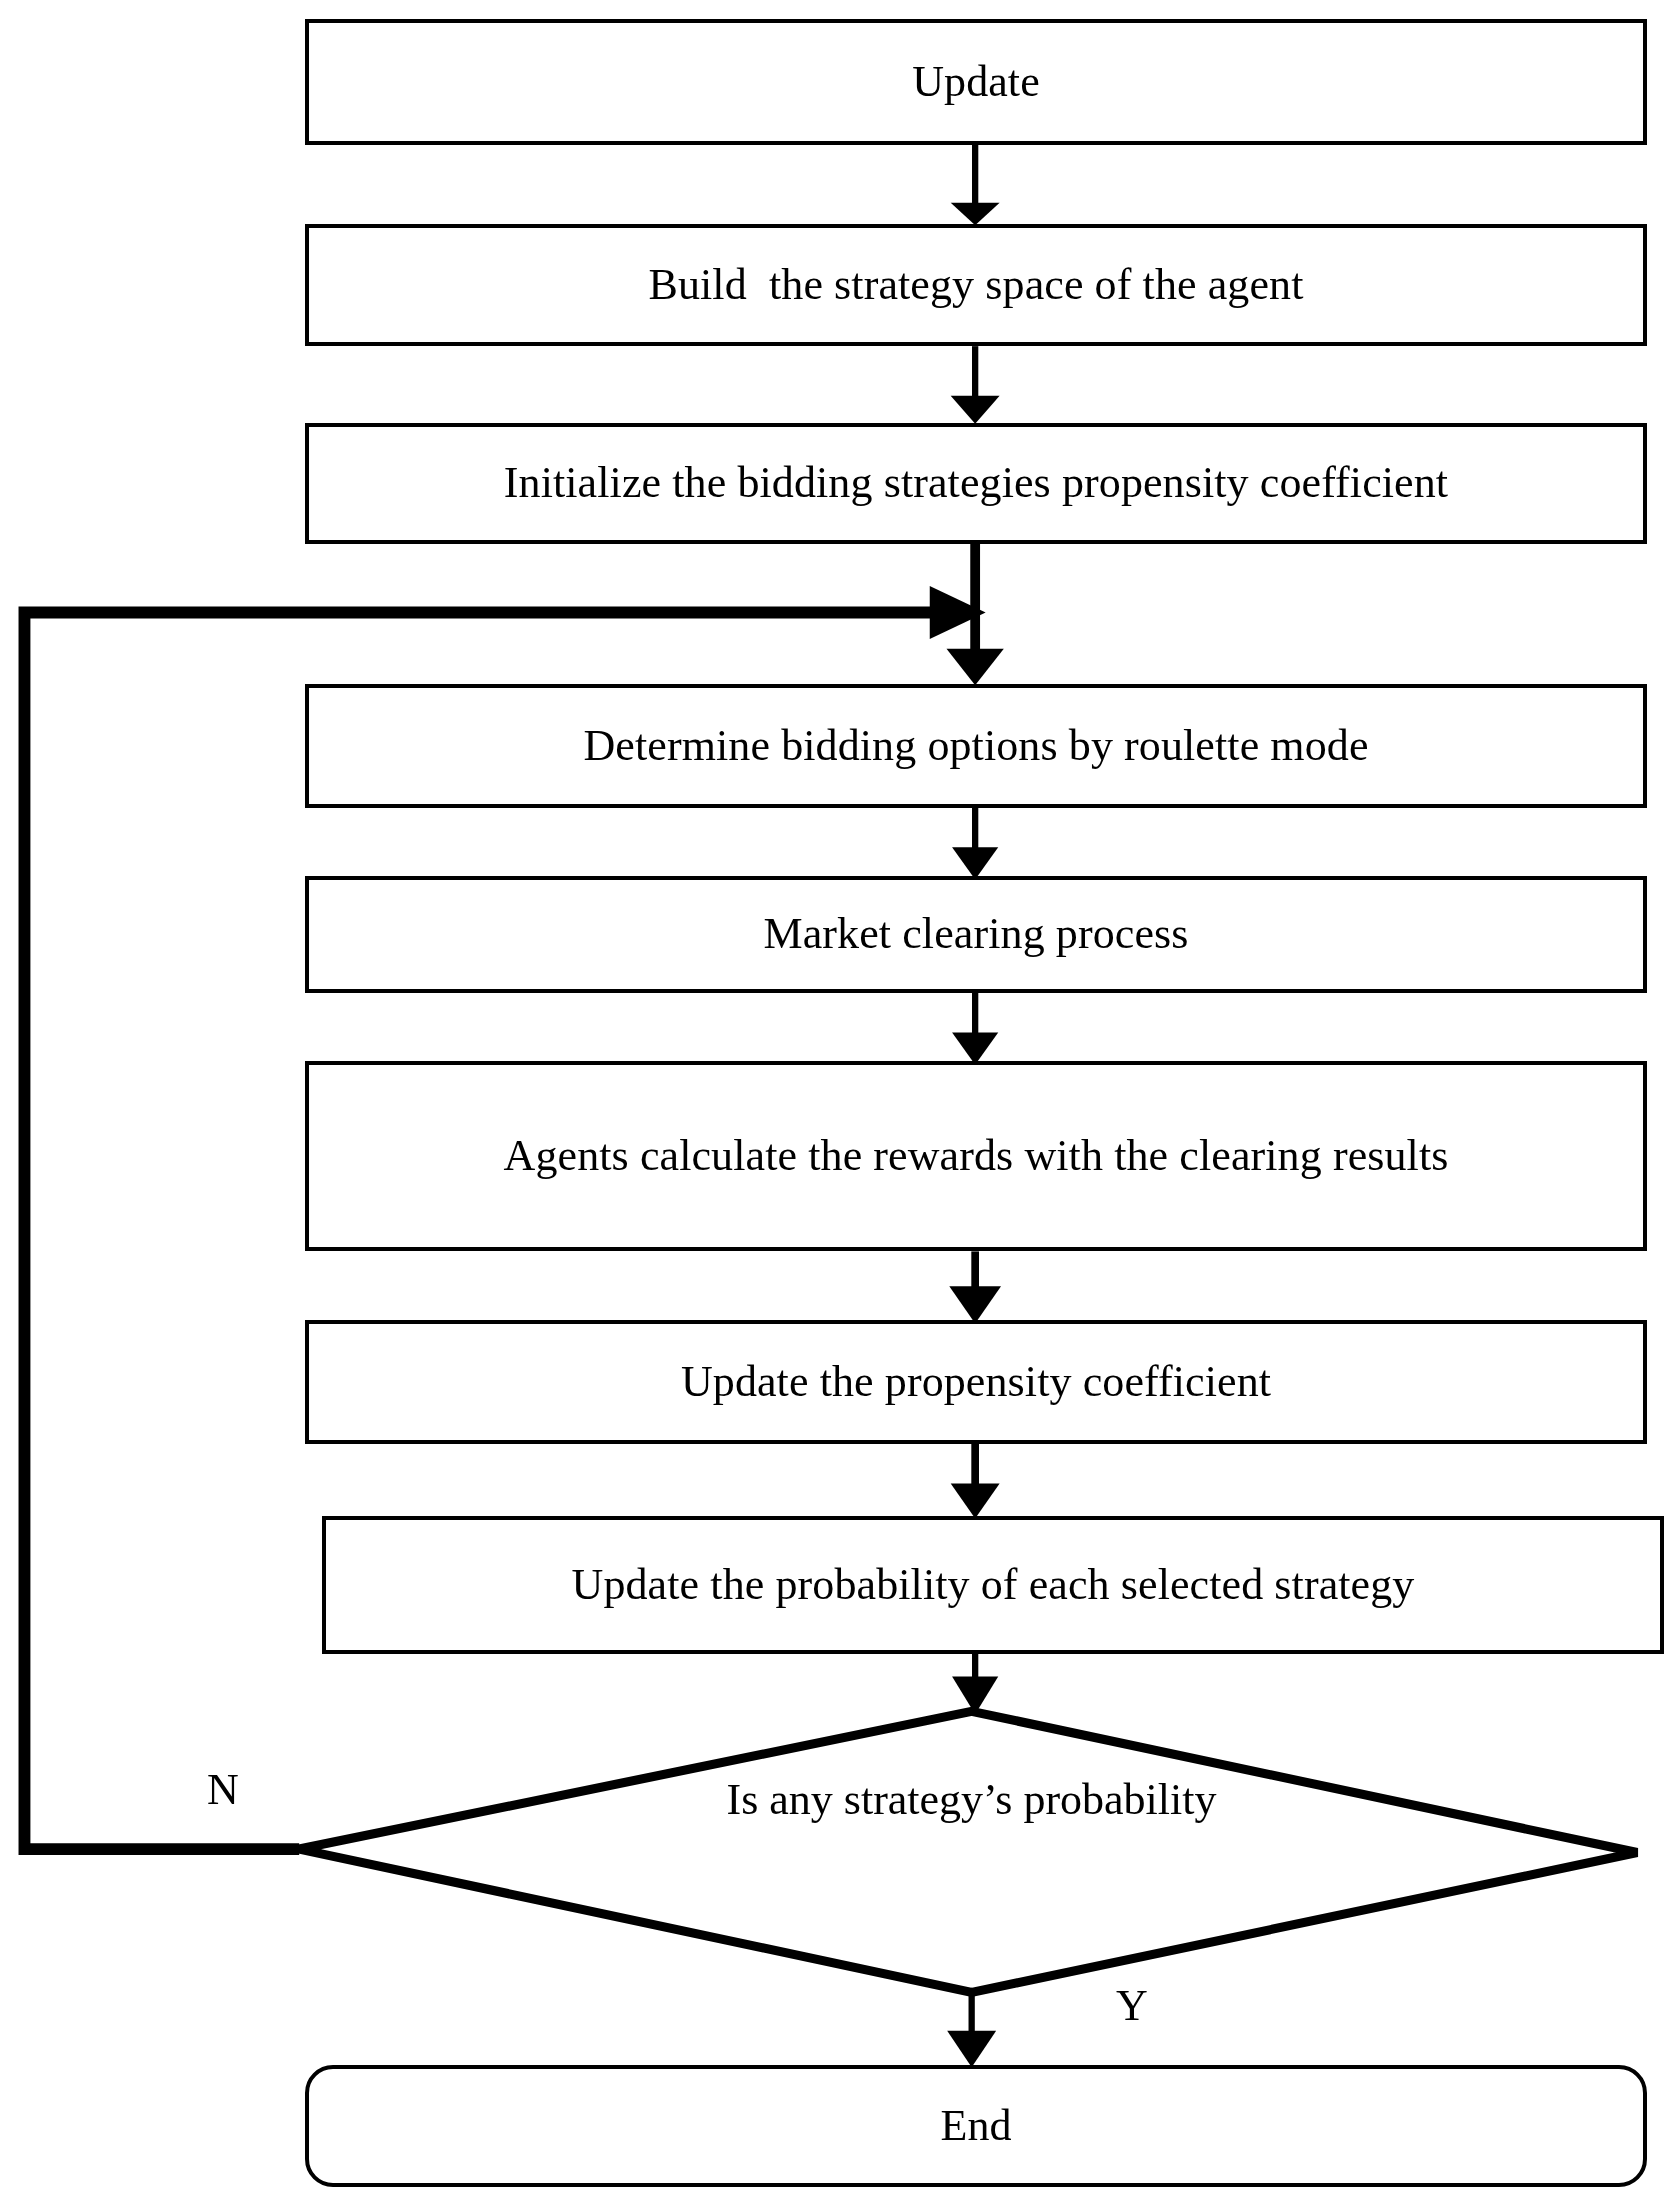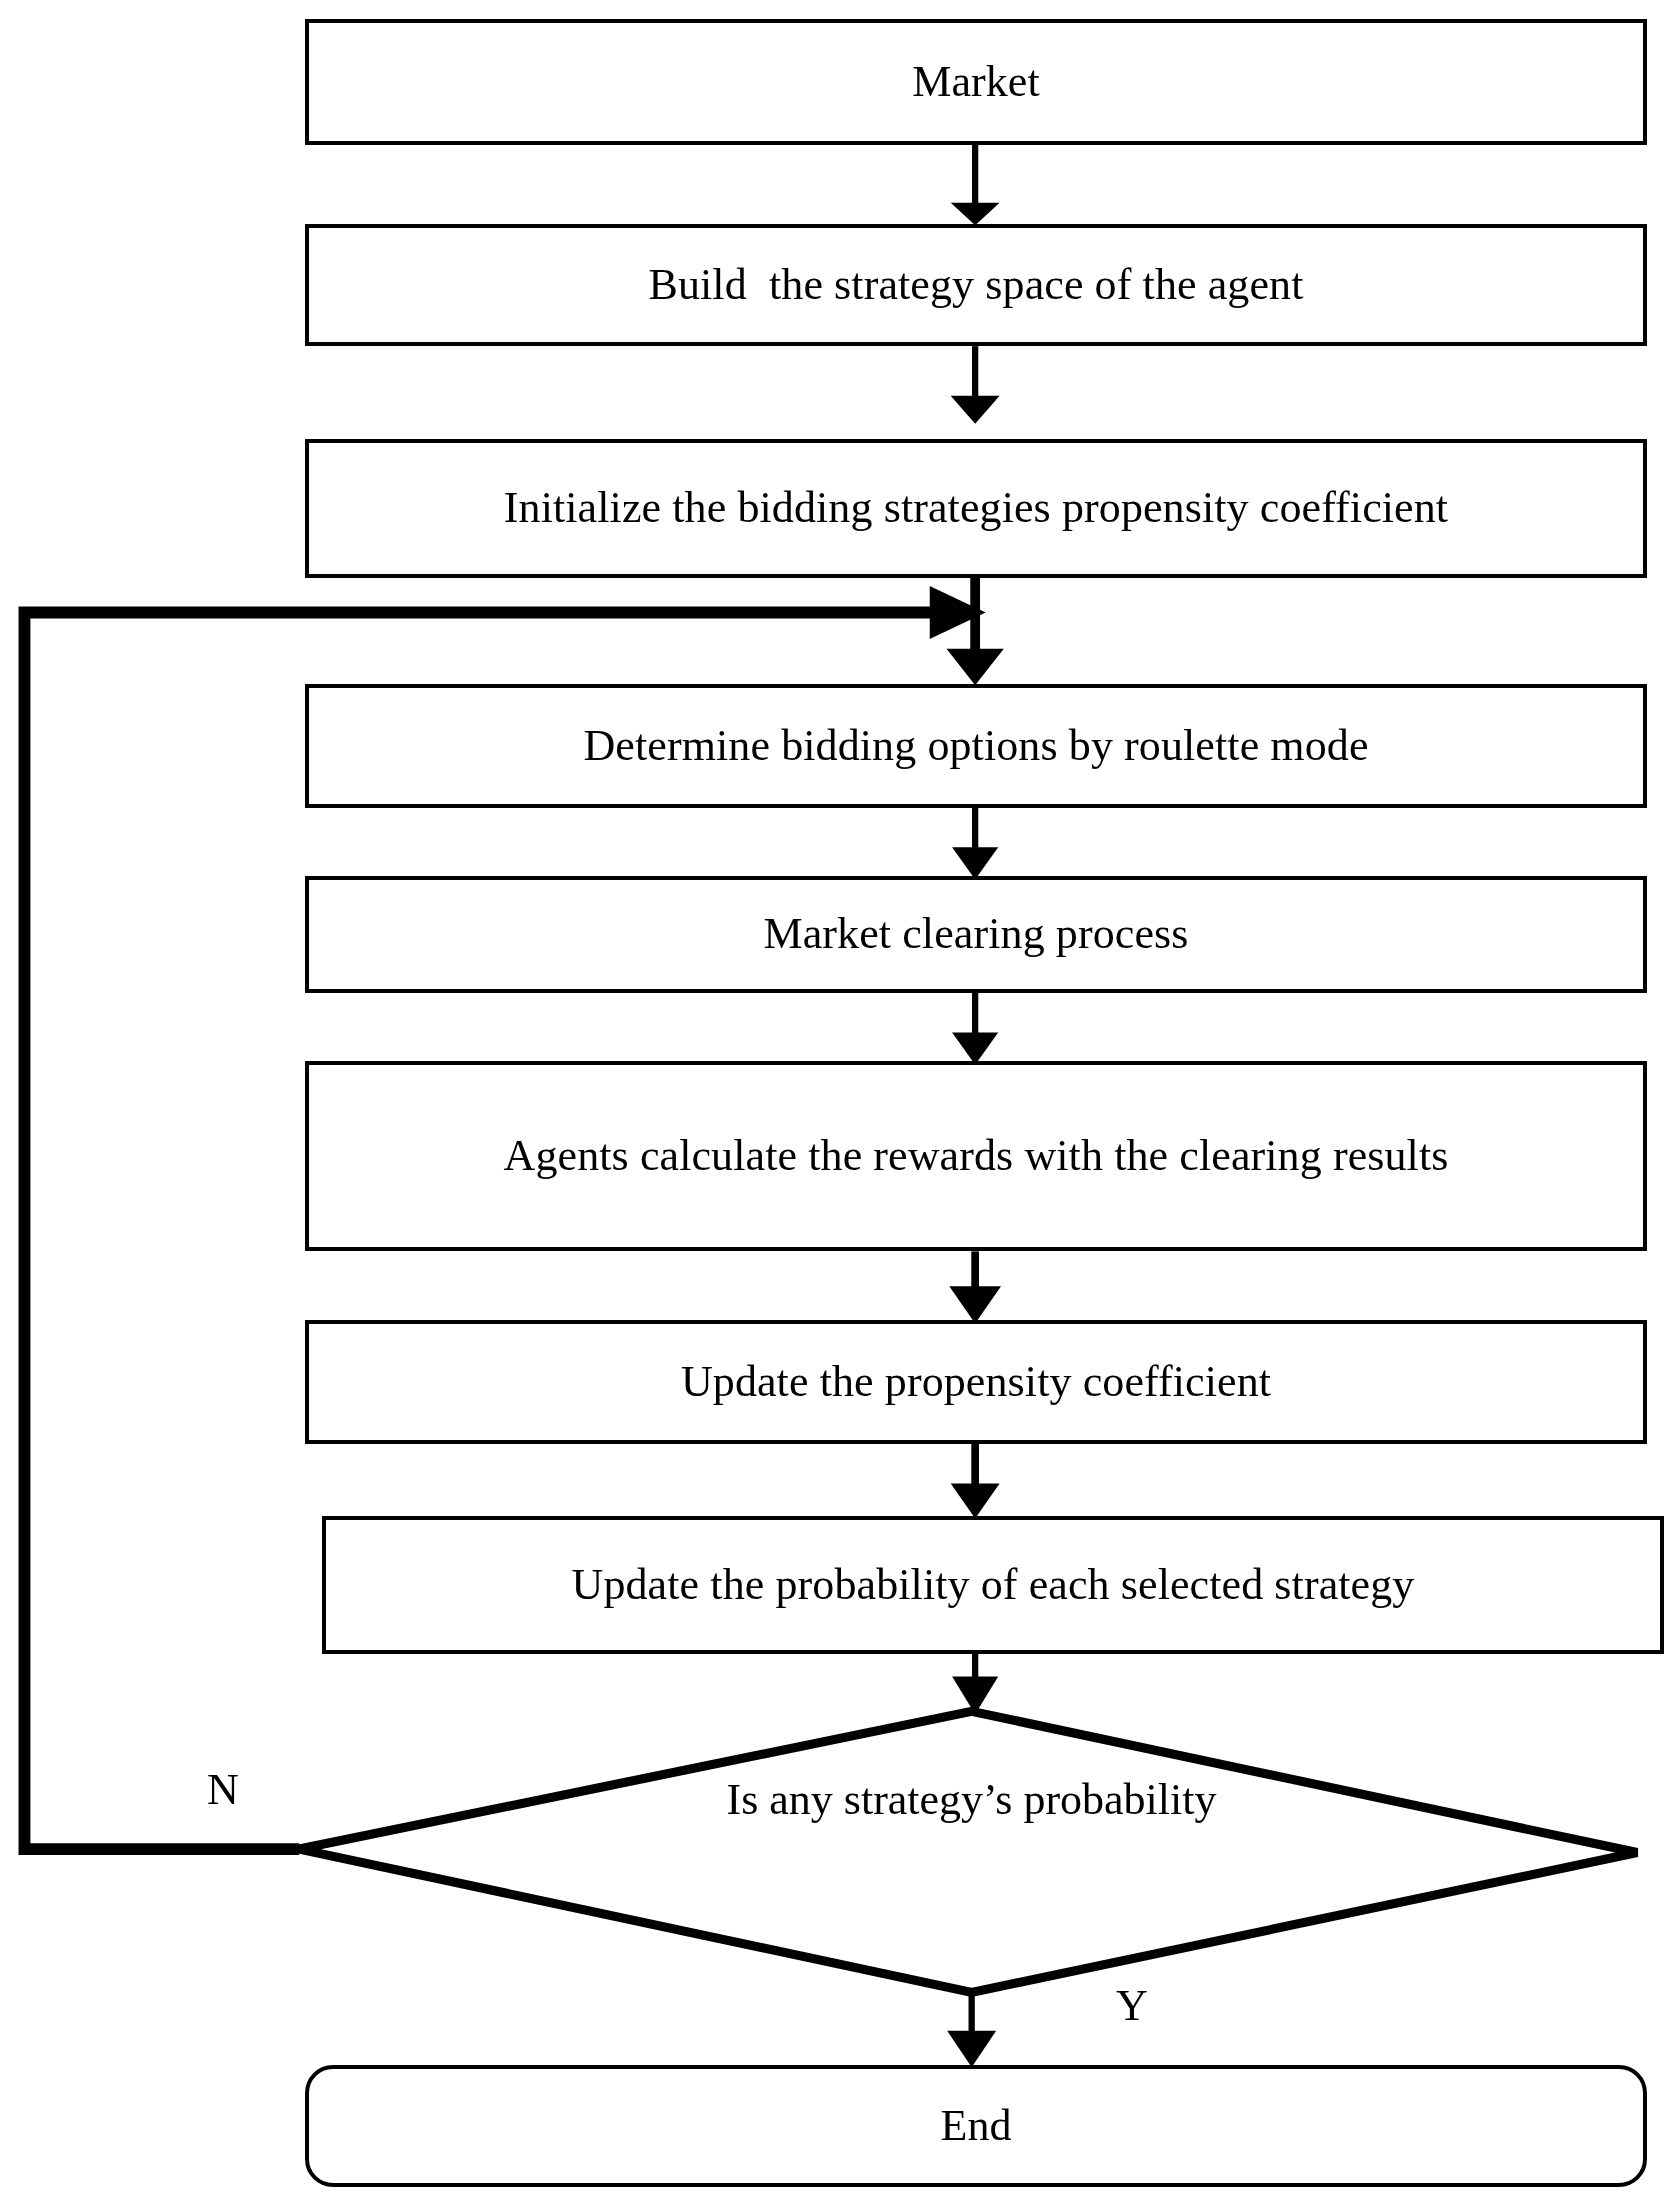--- a/index.html
+++ b/index.html
@@ -73,28 +73,28 @@
 
     <polygon points="1390,2448 2342,2650 1390,2850 428,2645" fill="#fff" stroke="#000" stroke-width="13"></polygon>
 
     <g>
       <line x1="1390" y1="2850" x2="1390" y2="2918" stroke="#000" stroke-width="9"></line>
       <polygon points="1355,2905 1425,2905 1390,2957" fill="#000"></polygon>
     </g>
   </svg>
 
   <div class="node" style="left:305px;top:19px;width:1342px;height:126px;">
-    <span class="txt">Market</span>
+    <span class="txt">Update</span>
   </div>
 
   <div class="node" style="left:305px;top:224px;width:1342px;height:122px;">
     <span class="txt">Build  the strategy space of the agent</span>
   </div>
 
-  <div class="node" style="left:305px;top:423px;width:1342px;height:139px;margin-top:16px;">
+  <div class="node" style="left:305px;top:423px;width:1342px;height:121px;">
     <span class="txt">Initialize the bidding strategies propensity coefficient</span>
   </div>
 
   <div class="node" style="left:305px;top:684px;width:1342px;height:124px;">
     <span class="txt">Determine bidding options by roulette mode</span>
   </div>
 
   <div class="node" style="left:305px;top:876px;width:1342px;height:117px;">
     <span class="txt">Market clearing process</span>
   </div>

